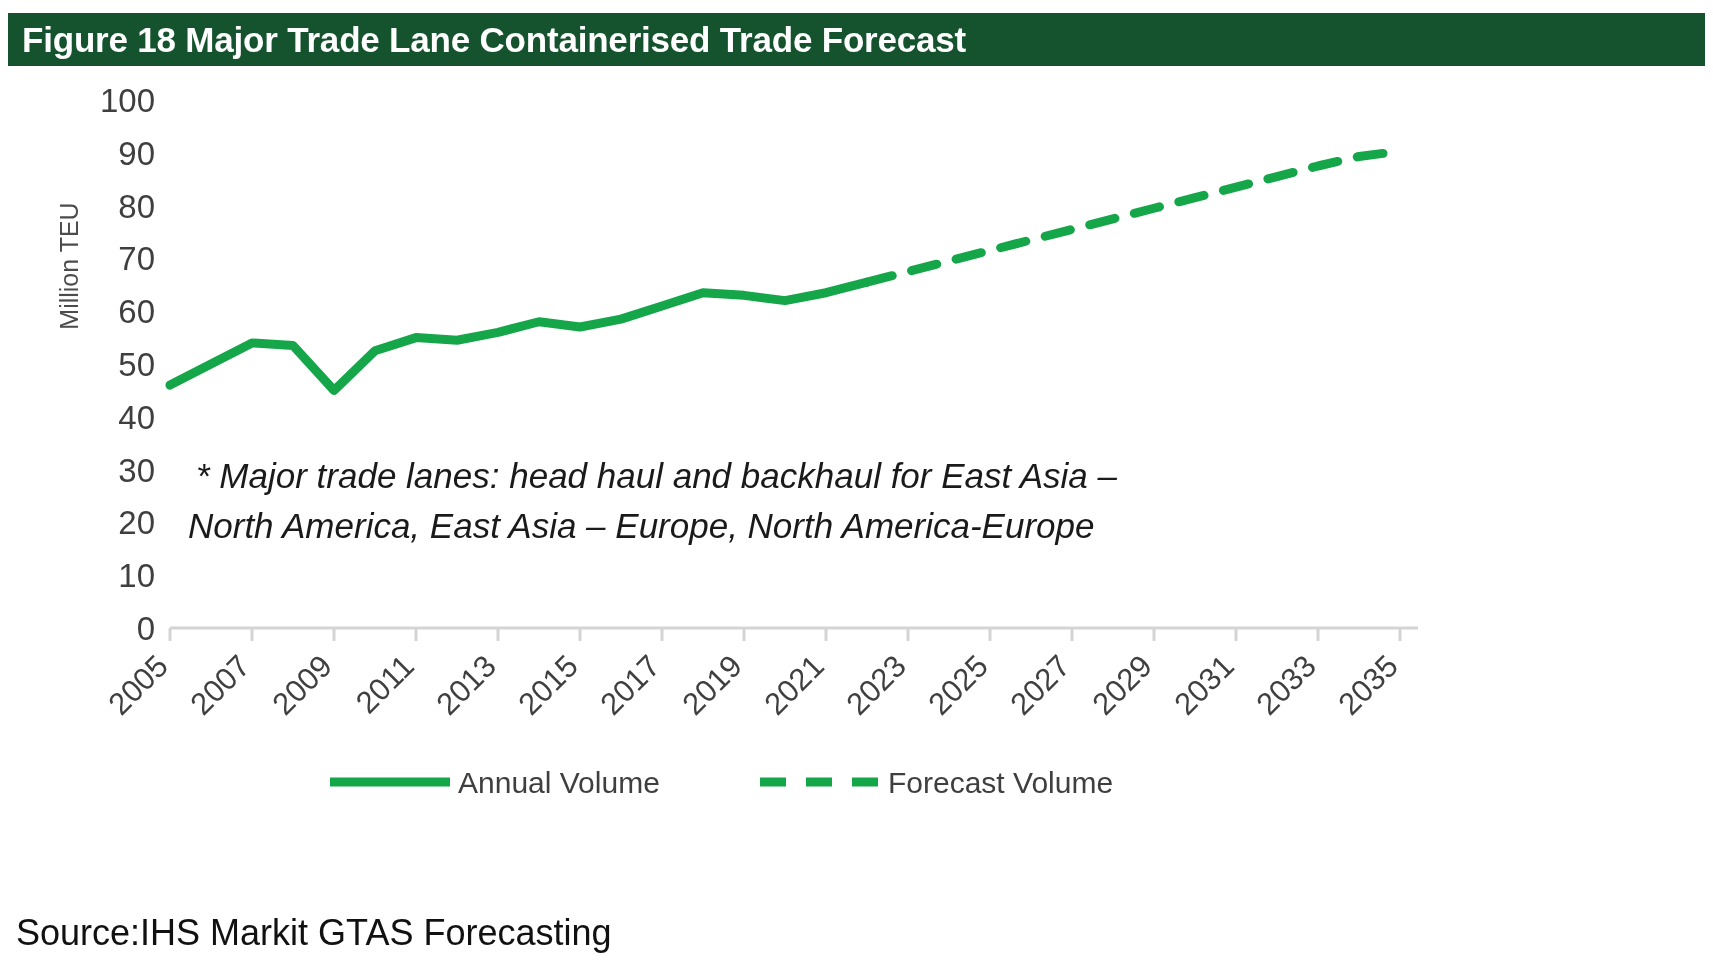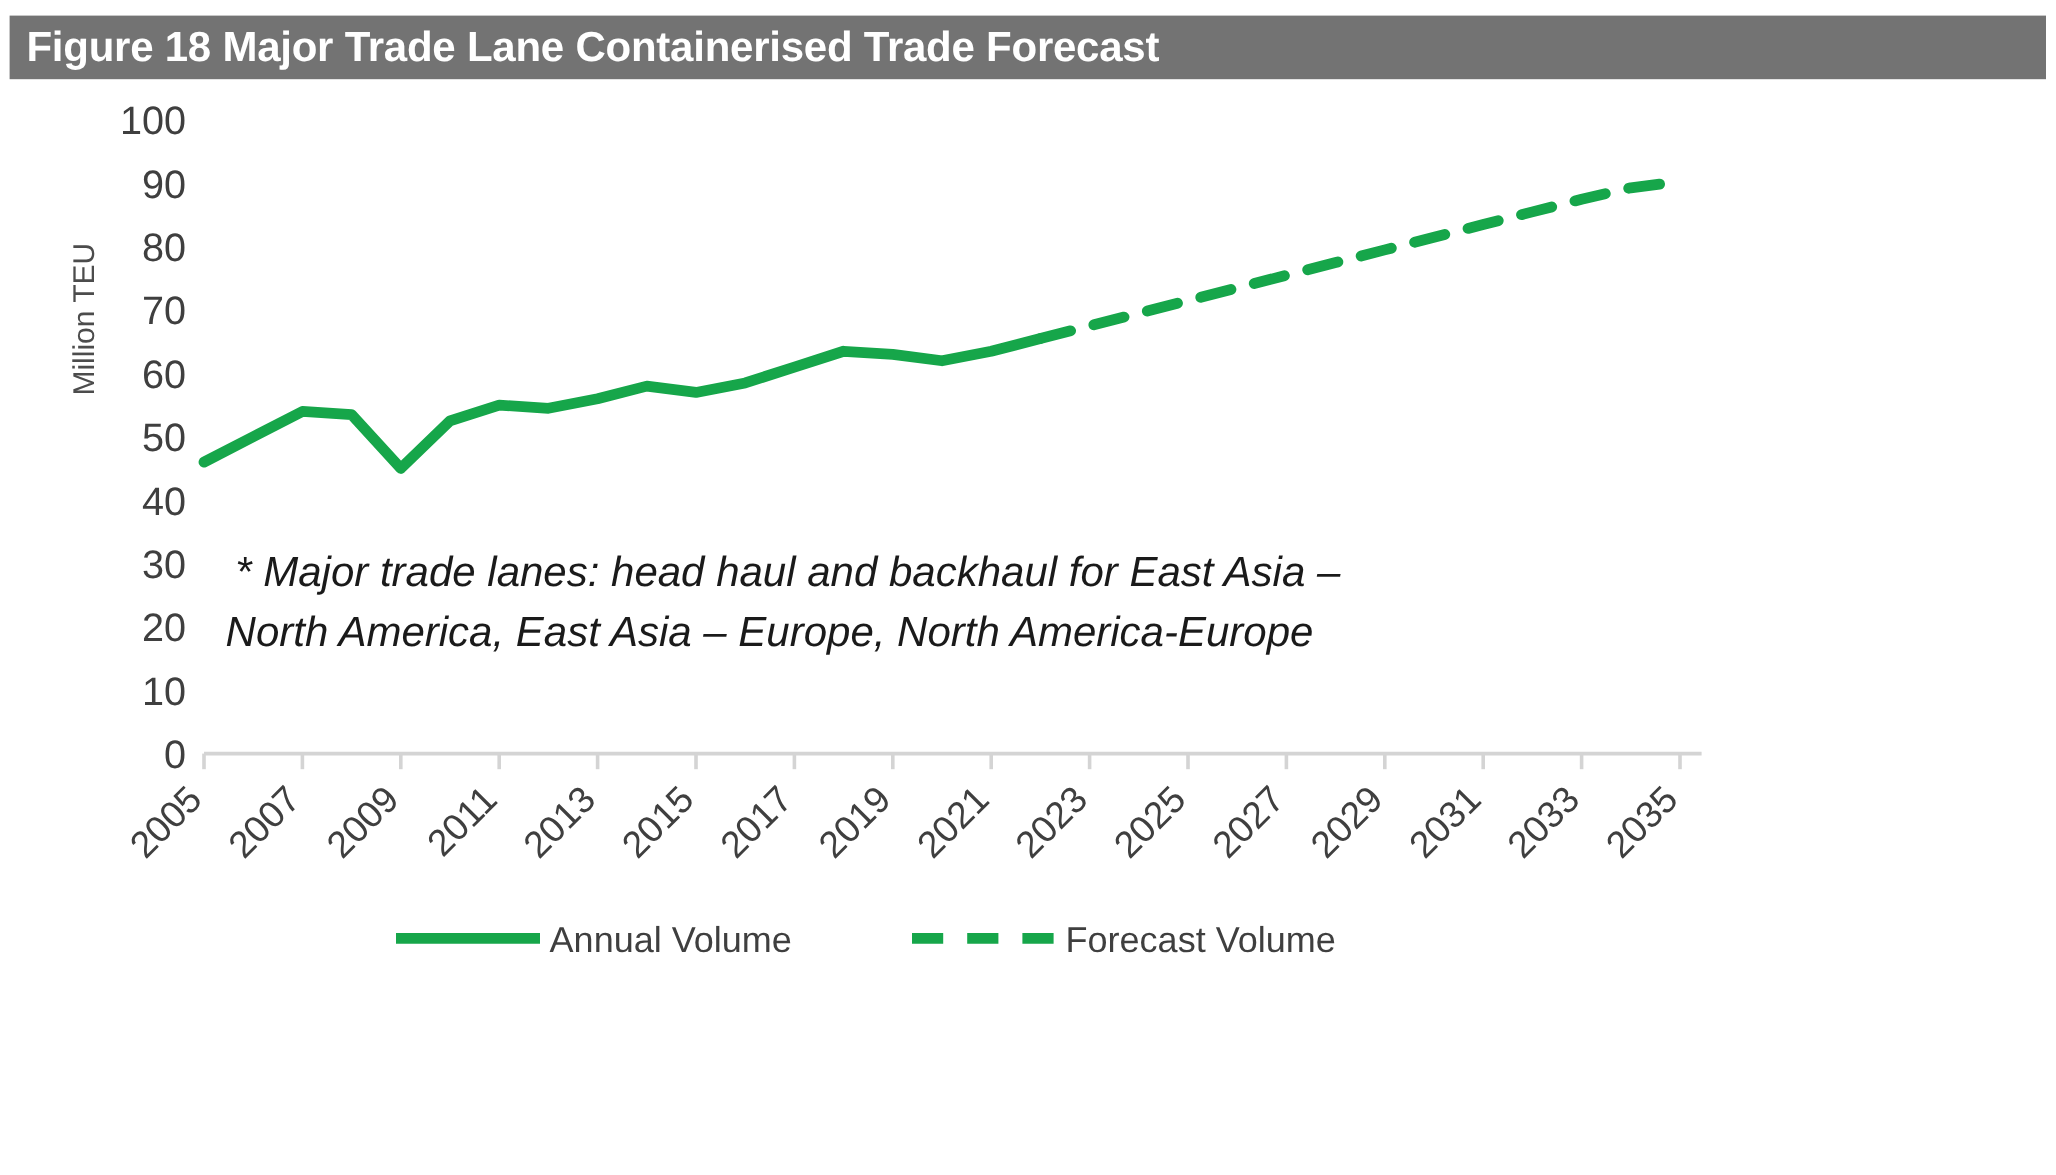--- a/index.html
+++ b/index.html
@@ -22,21 +22,21 @@
     background: #ffffff;
   }
 
   
   .title-bar {
     position: absolute;
     left: 8px;
     top: 13px;
     width: 1697px;
     height: 53px;
-    background: #737373;
+    background: #14532d;
     display: flex;
     align-items: center;
   }
   .title-text {
     color: #ffffff;
     font-size: 35px;
     font-weight: bold;
     letter-spacing: -0.2px;
     padding-left: 14px;
     white-space: nowrap;
@@ -185,15 +185,16 @@
       <g id="legend-group">
           <line x1="330" y1="716" x2="450" y2="716" stroke="#16a64a" stroke-width="9" stroke-linecap="butt"></line>
           <text x="458" y="727" class="legend-text">Annual Volume</text>
           <line x1="760" y1="716" x2="880" y2="716" stroke="#16a64a" stroke-width="9" stroke-linecap="butt" stroke-dasharray="26 20"></line>
           <text x="888" y="727" class="legend-text">Forecast Volume</text>
         </g>
     </svg>
   </div>
 
   <div class="footer">
+    <span class="footer-source">Source:IHS Markit GTAS Forecasting</span>
   </div>
 
 </div>
 
 </body></html>

